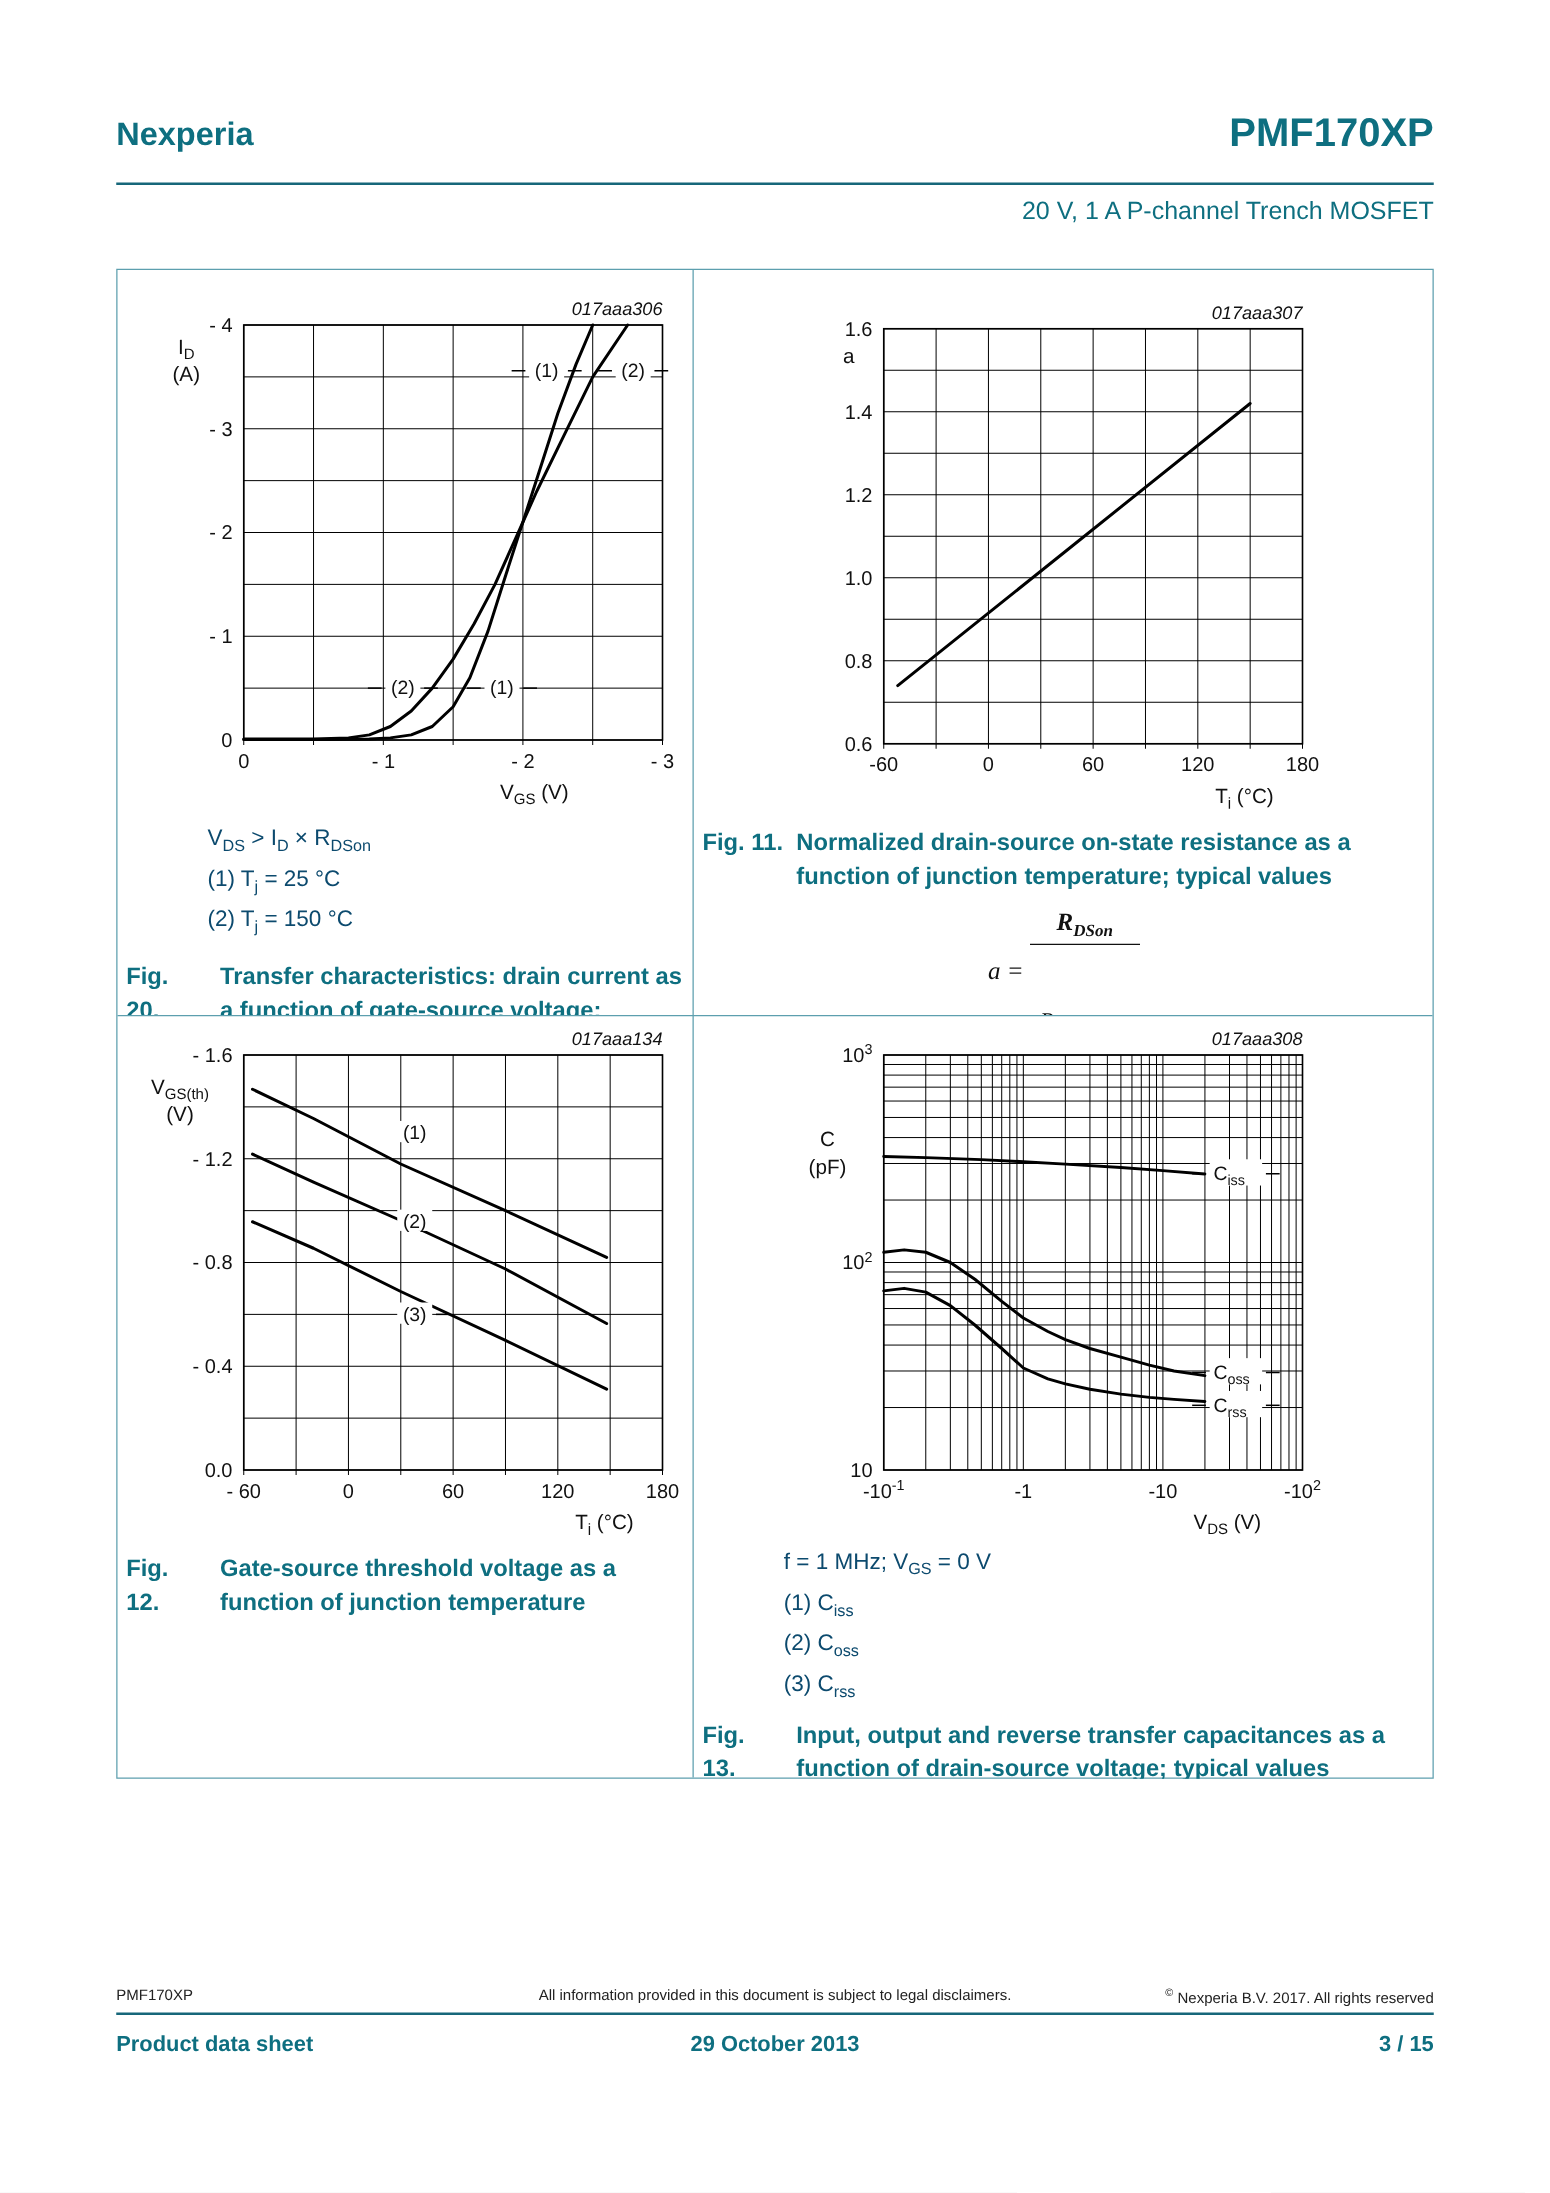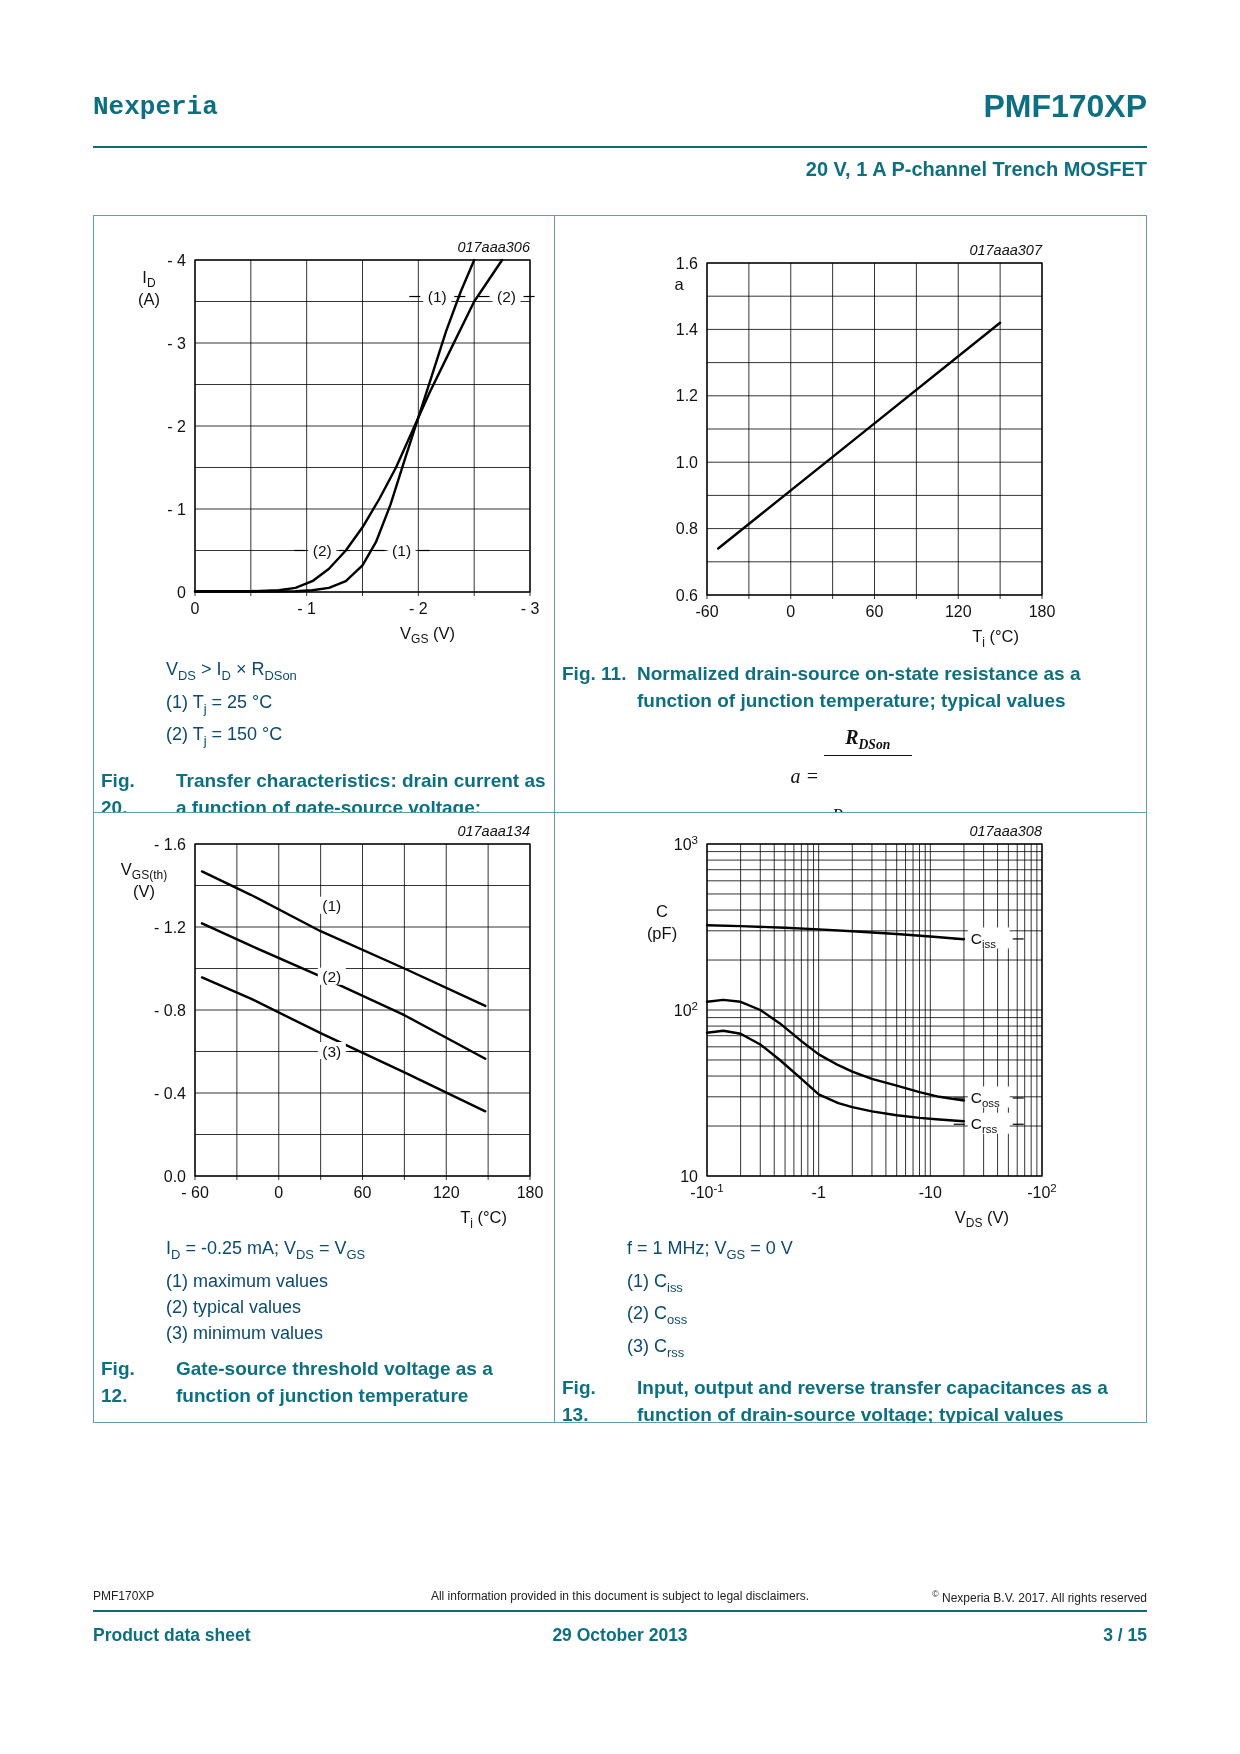--- a/index.html
+++ b/index.html
@@ -1,23 +1,23 @@
 <!DOCTYPE html>
 <html><head>
 <meta charset="utf-8">
 <style>
   * { margin:0; padding:0; box-sizing:border-box; }
   body { background:#e8e8e8; font-family:"Liberation Sans", sans-serif; }
   .page { position:relative; width:1240px; height:1754px; background:#ffffff; margin:0 auto; overflow:hidden; }
 
   
-  .brand { position:absolute; left:93px; top:92px; font-size:26px; font-weight:bold; color:#0e6f80;font-family:Liberation Mono, monospace; }
+  .brand { position:absolute; left:93px; top:92px; font-size:26px; font-weight:bold; color:#0e6f80; }
   .part  { position:absolute; right:93px; top:88px; font-size:32px; font-weight:bold; color:#0e6f80; }
   .hrule { position:absolute; left:93px; top:146px; width:1054px; height:0; border-top:2px solid #16677a; }
-  .subtitle { position:absolute; right:93px; top:158px; font-size:20px; font-weight:bold; color:#0e6f80; }
+  .subtitle { position:absolute; right:93px; top:158px; font-size:20px; font-weight:normal; color:#0e6f80; }
 
   
   .figbox { position:absolute; left:93px; top:215px; width:1054px; height:1208px; border:1px solid #5d9fae; }
   .vdiv { position:absolute; left:460px; top:0; width:0; height:100%; border-left:1px solid #5d9fae; }
   .hdiv { position:absolute; left:0; top:596px; width:100%; height:0; border-top:1px solid #5d9fae; }
   .cell { position:absolute; overflow:hidden; }
   .cell.tl { left:0; top:0; width:460px; height:596px; }
   .cell.tr { left:461px; top:0; width:592px; height:596px; }
   .cell.bl { left:0; top:597px; width:460px; height:610px; }
   .cell.br { left:461px; top:597px; width:592px; height:610px; }
@@ -272,26 +272,20 @@
           <g>
             <rect x="223.79166666666666" y="82.75" width="28" height="17" fill="#fff"></rect>
             <text x="237.79166666666666" y="97.25" text-anchor="middle" font-size="15.5"><tspan font-size="15.5">(1)</tspan></text>
             <rect x="223.79166666666666" y="153.71500000000003" width="28" height="17" fill="#fff"></rect>
             <text x="237.79166666666666" y="168.21500000000003" text-anchor="middle" font-size="15.5"><tspan font-size="15.5">(2)</tspan></text>
             <rect x="223.79166666666666" y="228" width="28" height="17" fill="#fff"></rect>
             <line x1="254.79166666666666" y1="237.5" x2="265.79166666666663" y2="237.5" stroke="#000" stroke-width="1.2"></line>
             <text x="237.79166666666666" y="242.5" text-anchor="middle" font-size="15.5"><tspan font-size="15.5">(3)</tspan></text>
           </g>
         </svg>
-      <div class="conds">
-          <div class="cond-line">I<sub>D</sub> = -0.25 mA; V<sub>DS</sub> = V<sub>GS</sub></div>
-          <div class="cond-line">(1) maximum values</div>
-          <div class="cond-line">(2) typical values</div>
-          <div class="cond-line">(3) minimum values</div>
-        </div>
       <div class="caption">
         <span class="figlab">Fig. 12.</span>
         <span class="captext">Gate-source threshold voltage as a function of junction temperature</span>
       </div>
     </div>
 
     <div class="cell br">
       <svg width="458" height="414" viewBox="0 0 458 414">
           <g stroke="#000" stroke-width="0.8">
             <line x1="101" y1="30" x2="101" y2="362"></line>

